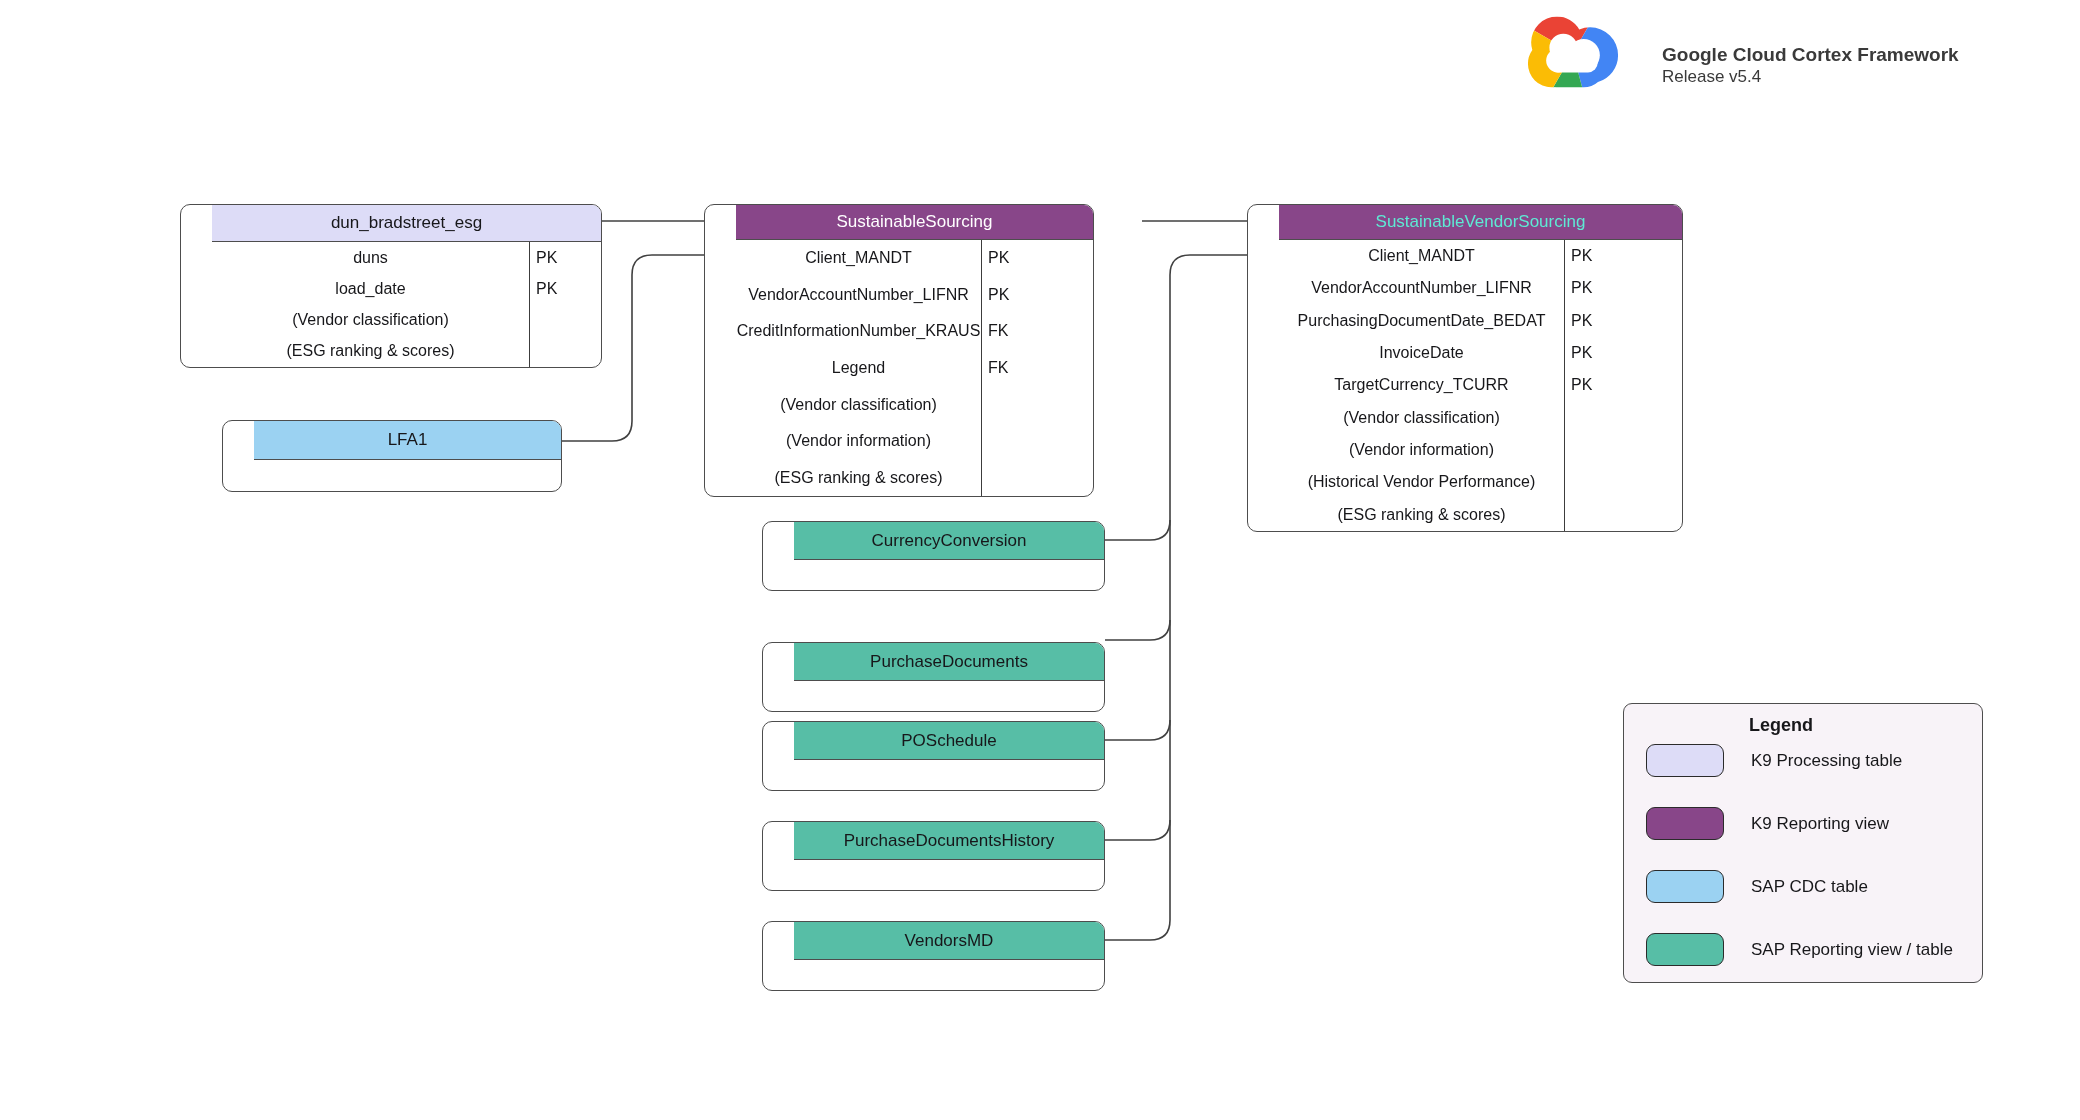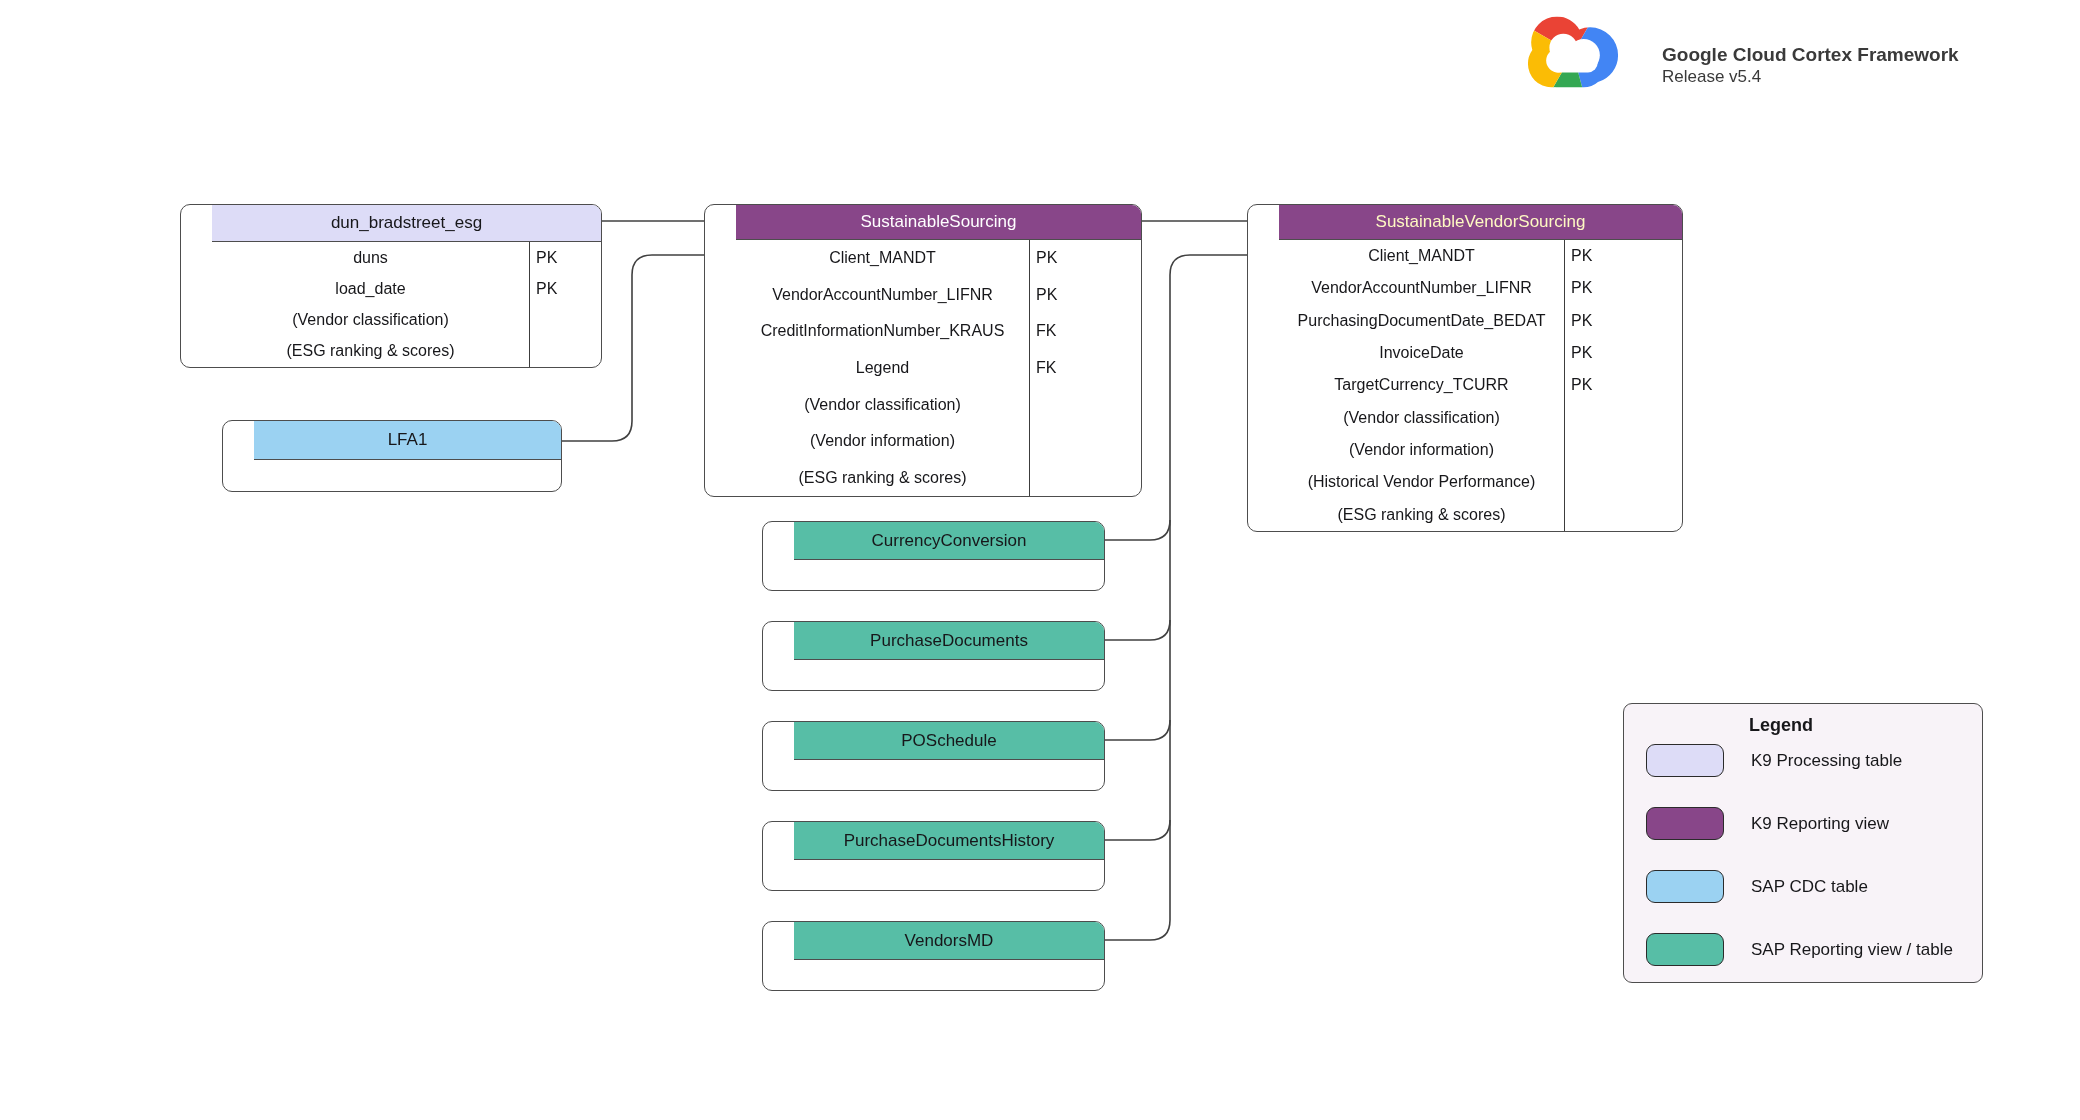--- a/index.html
+++ b/index.html
@@ -66,21 +66,21 @@
           <div class="cell-field">(Vendor classification)</div>
           <div class="cell-key"></div>
         </div>
         <div class="row">
           <div class="cell-field">(ESG ranking &amp; scores)</div>
           <div class="cell-key"></div>
         </div>
       </div>
   </div>
 
-  <div class="tbl" style="left:704px;top:204px;width:438px;height:293px;--keyw:112px;">
+  <div class="tbl" style="left:704px;top:204px;width:390px;height:293px;--keyw:112px;">
     <div class="tbl-header" style="height: 34px; background: rgb(136, 70, 137); color: rgb(255, 255, 255);">
       <span class="tbl-title">SustainableSourcing</span>
     </div>
     <div class="tbl-body">
         <div class="row">
           <div class="cell-field">Client_MANDT</div>
           <div class="cell-key">PK</div>
         </div>
         <div class="row">
           <div class="cell-field">VendorAccountNumber_LIFNR</div>
@@ -103,21 +103,21 @@
           <div class="cell-key"></div>
         </div>
         <div class="row">
           <div class="cell-field">(ESG ranking &amp; scores)</div>
           <div class="cell-key"></div>
         </div>
       </div>
   </div>
 
   <div class="tbl" style="left:1247px;top:204px;width:436px;height:328px;--keyw:118px;">
-    <div class="tbl-header" style="height: 34px; background: rgb(136, 70, 137); color: #fef9c3;">
+    <div class="tbl-header" style="height: 34px; background: rgb(136, 70, 137); color: #5eead4;">
       <span class="tbl-title">SustainableVendorSourcing</span>
     </div>
     <div class="tbl-body">
         <div class="row">
           <div class="cell-field">Client_MANDT</div>
           <div class="cell-key">PK</div>
         </div>
         <div class="row">
           <div class="cell-field">VendorAccountNumber_LIFNR</div>
           <div class="cell-key">PK</div>
@@ -160,21 +160,21 @@
     <div class="tbl-body"></div>
   </div>
 
   <div class="tbl" style="left:762px;top:521px;width:343px;height:70px;">
     <div class="tbl-header" style="height: 37px; background: rgb(87, 190, 166); color: rgb(23, 23, 26);">
       <span class="tbl-title">CurrencyConversion</span>
     </div>
     <div class="tbl-body"></div>
   </div>
 
-  <div class="tbl" style="left:762px;top:621px;width:343px;height:70px;">
+  <div class="tbl" style="left:762px;top:642px;width:343px;height:70px;">
     <div class="tbl-header" style="height: 37px; background: rgb(87, 190, 166); color: rgb(23, 23, 26);">
       <span class="tbl-title">PurchaseDocuments</span>
     </div>
     <div class="tbl-body"></div>
   </div>
 
   <div class="tbl" style="left:762px;top:721px;width:343px;height:70px;">
     <div class="tbl-header" style="height: 37px; background: rgb(87, 190, 166); color: rgb(23, 23, 26);">
       <span class="tbl-title">POSchedule</span>
     </div>

